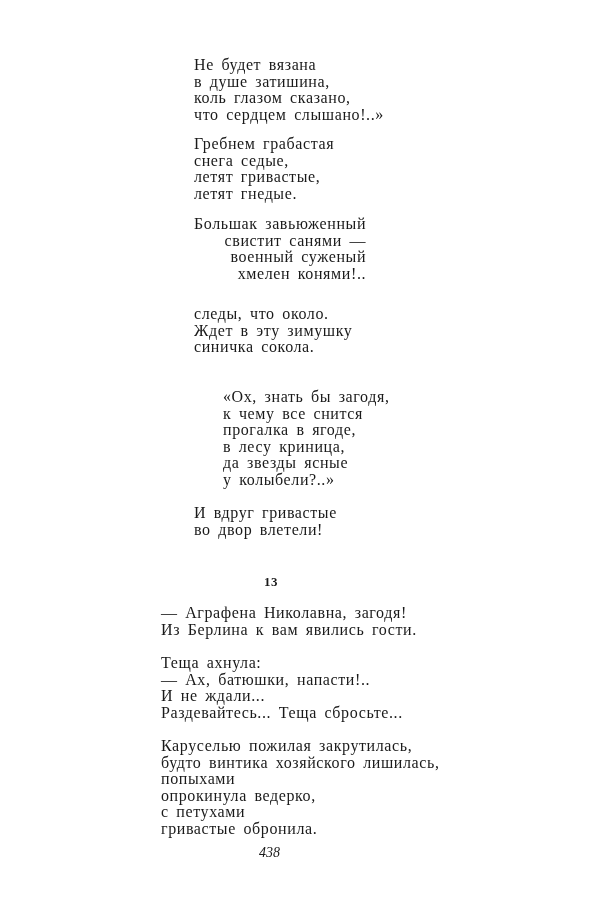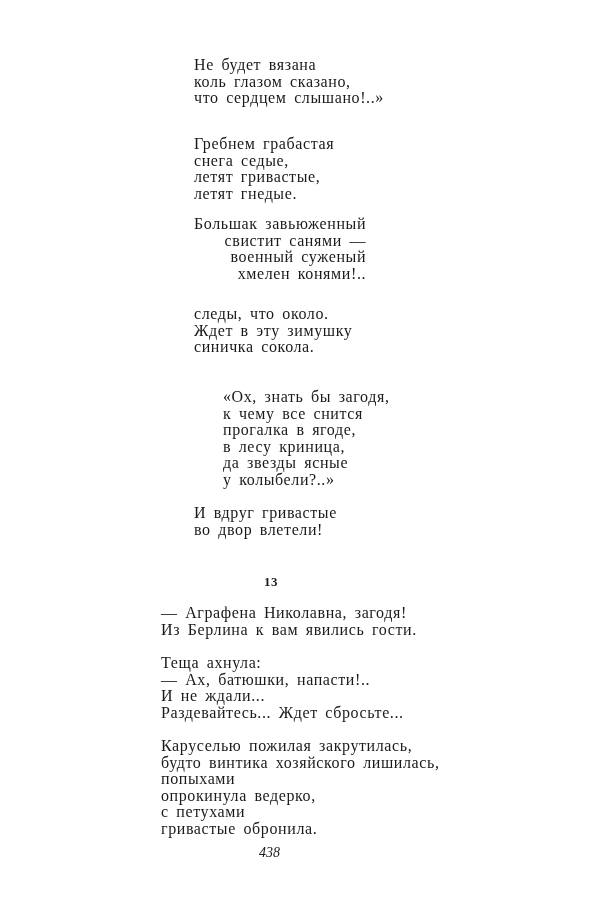--- a/index.html
+++ b/index.html
@@ -51,20 +51,21 @@
     .part1 { left: 194px; }
     .part2 { left: 161px; }
   </style>
 </head>
 <body>
 
 <div class="page">
 
   <div class="stanza part1" style="top:57px;">
     <span class="line">Не будет вязана</span>
+    <span class="line">в душе затишина,</span>
     <span class="line">коль глазом сказано,</span>
     <span class="line">что сердцем слышано!..»</span>
   </div>
 
   <div class="stanza part1" style="top:136px;">
     <span class="line">Гребнем грабастая</span>
     <span class="line">снега седые,</span>
     <span class="line">летят гривастые,</span>
     <span class="line">летят гнедые.</span>
   </div>
@@ -100,21 +101,21 @@
 
   <div class="stanza part2" style="top:605px;">
     <span class="line">— Аграфена Николавна, загодя!</span>
     <span class="line">Из Берлина к вам явились гости.</span>
   </div>
 
   <div class="stanza part2" style="top:655px;">
     <span class="line">Теща ахнула:</span>
     <span class="line">— Ах, батюшки, напасти!..</span>
     <span class="line">И не ждали...</span>
-    <span class="line">Раздевайтесь... Ждет сбросьте...</span>
+    <span class="line">Раздевайтесь... Теща сбросьте...</span>
   </div>
 
   <div class="stanza part2" style="top:738px;">
     <span class="line">Каруселью пожилая закрутилась,</span>
     <span class="line">будто винтика хозяйского лишилась,</span>
     <span class="line">попыхами</span>
     <span class="line">опрокинула ведерко,</span>
     <span class="line">с петухами</span>
     <span class="line">гривастые обронила.</span>
   </div>

